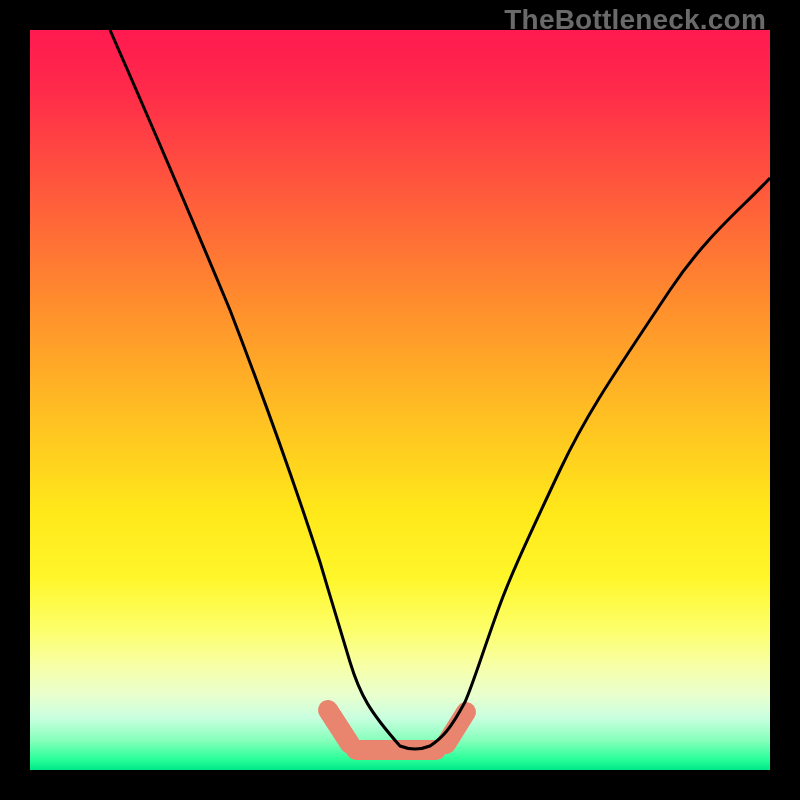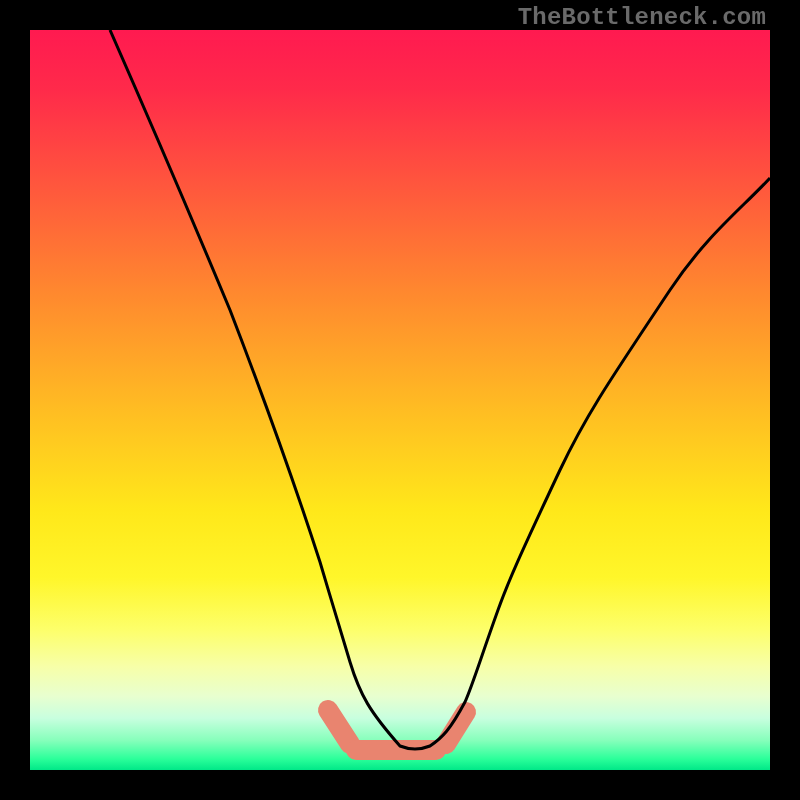--- a/index.html
+++ b/index.html
@@ -48,26 +48,25 @@
       #c8ffdf 93%,
       #86ffbb 96%,
       #2bff9a 98.5%,
       #00e888 100%
     );
   }
   .watermark {
     position: absolute;
     top: 4px;
     right: 34px;
-    font-size: 24px;
+    font-size: 28px;
     font-weight: 600;
     color: #6a6a6a;
     letter-spacing: 0.2px;
     user-select: none;
-    font-family: Liberation Mono, monospace;
   }
   svg.curve {
     position: absolute;
     top: 0;
     left: 0;
     width: 100%;
     height: 100%;
   }
 </style>
 </head>

